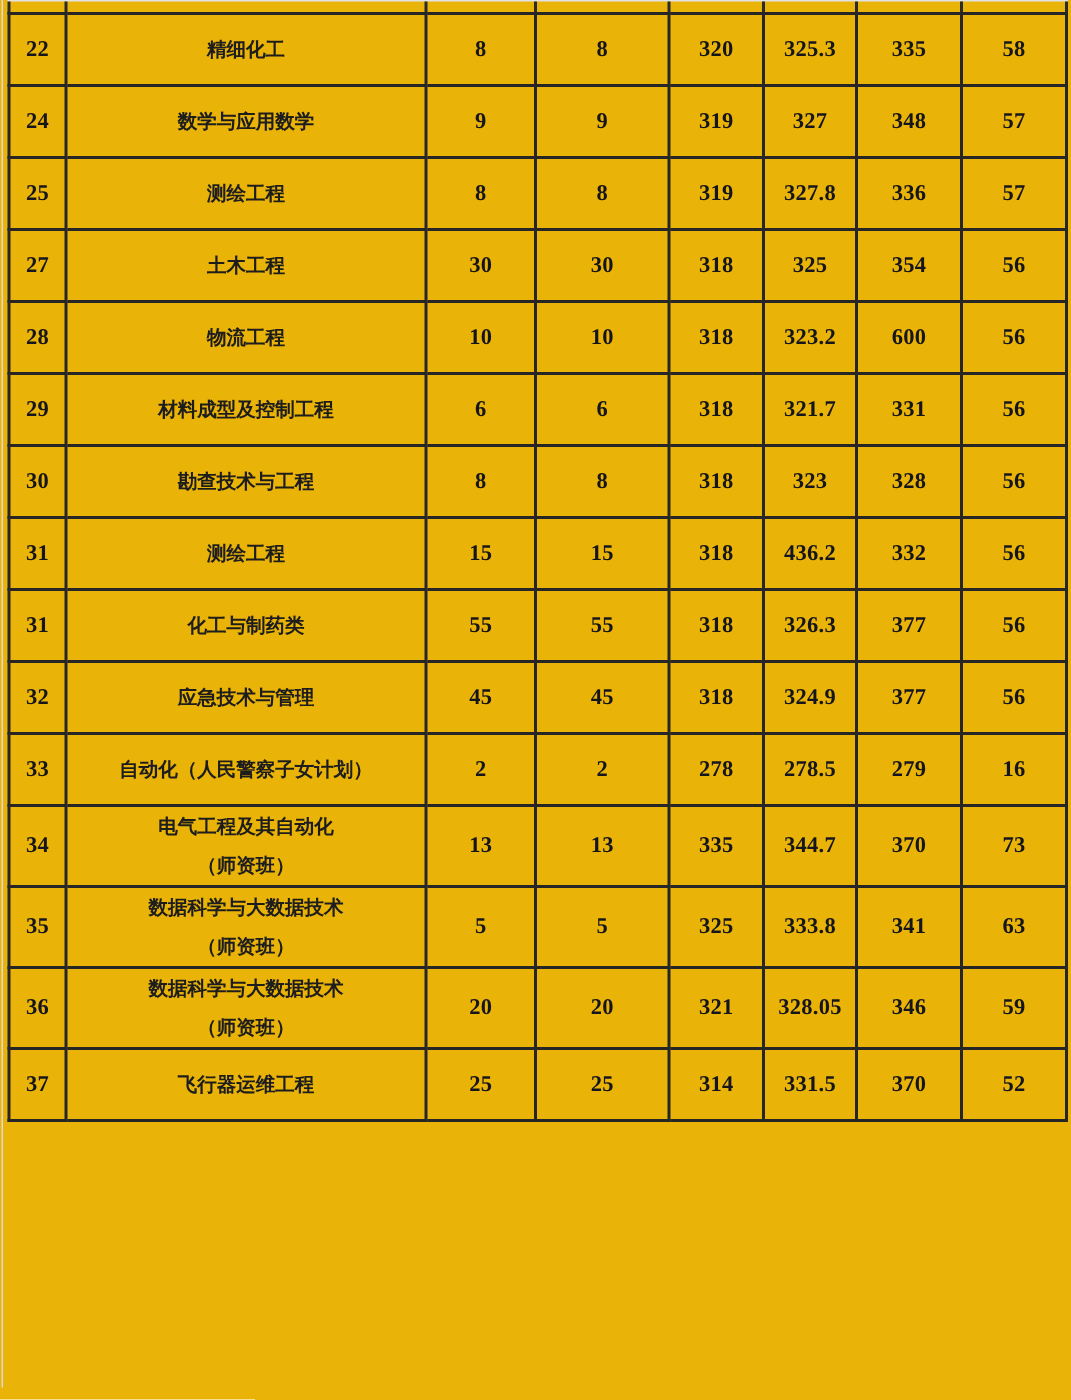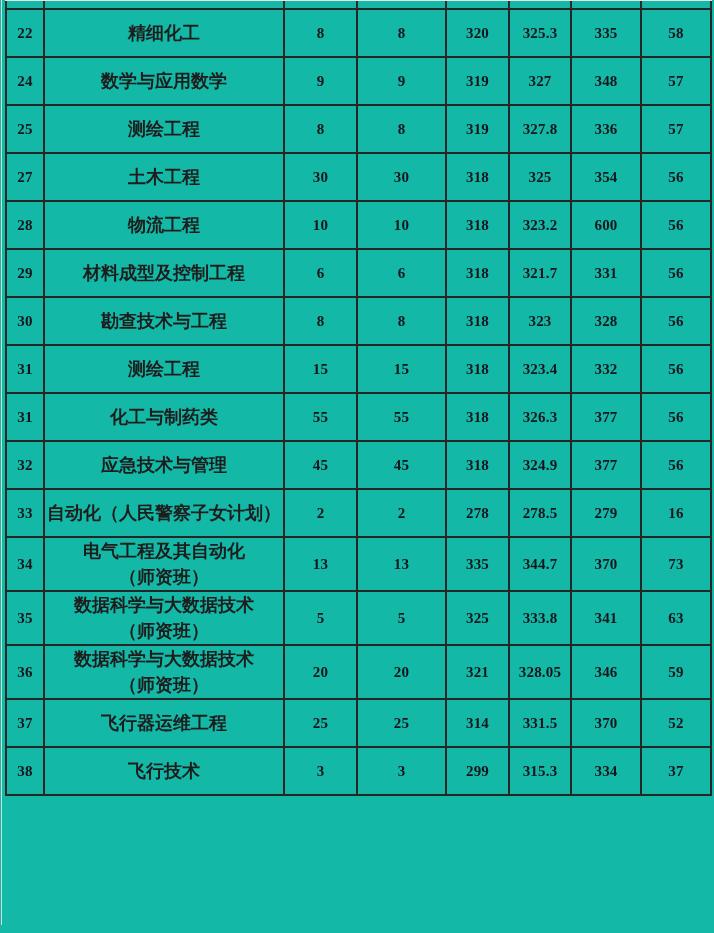--- a/index.html
+++ b/index.html
@@ -7,21 +7,21 @@
     padding: 0;
     background: #ffffff;
     width: 714px;
     height: 933px;
     overflow: hidden;
   }
   .page {
     position: relative;
     width: 714px;
     height: 933px;
-    background: #14b8a6;
+    background: #eab308;
     font-family: "Liberation Sans", sans-serif;
   }
   
   .page::before {
     content: "";
     position: absolute;
     left: 1px; top: 0; bottom: 8px;
     width: 1px;
     background: #d9d9d9;
   }
@@ -66,21 +66,21 @@
   tr.row.tall { height: 54px; }
 
   td.c-no, td.c-num {
     font-family: "Liberation Serif", "DejaVu Serif", serif;
     font-weight: 700;
     font-size: 15px;
     color: #15151d;
     letter-spacing: 0.2px;
   }
   td.c-major {
-    font-size: 18px;
+    font-size: 13px;
     font-weight: 600;
     color: #1d1d1d;
     white-space: pre-line;
     line-height: 26px;
   }
 </style>
 </head>
 <body>
 
 <div class="page">
@@ -187,21 +187,21 @@
       <td class="c-num">328</td>
       <td class="c-num">56</td>
     </tr>
 
     <tr class="row">
       <td class="c-no">31</td>
       <td class="c-major">测绘工程</td>
       <td class="c-num">15</td>
       <td class="c-num">15</td>
       <td class="c-num">318</td>
-      <td class="c-num">323.4</td>
+      <td class="c-num">436.2</td>
       <td class="c-num">332</td>
       <td class="c-num">56</td>
     </tr>
 
     <tr class="row">
       <td class="c-no">31</td>
       <td class="c-major">化工与制药类</td>
       <td class="c-num">55</td>
       <td class="c-num">55</td>
       <td class="c-num">318</td>
@@ -272,26 +272,16 @@
       <td class="c-no">37</td>
       <td class="c-major">飞行器运维工程</td>
       <td class="c-num">25</td>
       <td class="c-num">25</td>
       <td class="c-num">314</td>
       <td class="c-num">331.5</td>
       <td class="c-num">370</td>
       <td class="c-num">52</td>
     </tr>
 
-    <tr class="row">
-      <td class="c-no">38</td>
-      <td class="c-major">飞行技术</td>
-      <td class="c-num">3</td>
-      <td class="c-num">3</td>
-      <td class="c-num">299</td>
-      <td class="c-num">315.3</td>
-      <td class="c-num">334</td>
-      <td class="c-num">37</td>
-    </tr>
   </tbody>
   </table>
 
 </div>
 
 </body></html>

